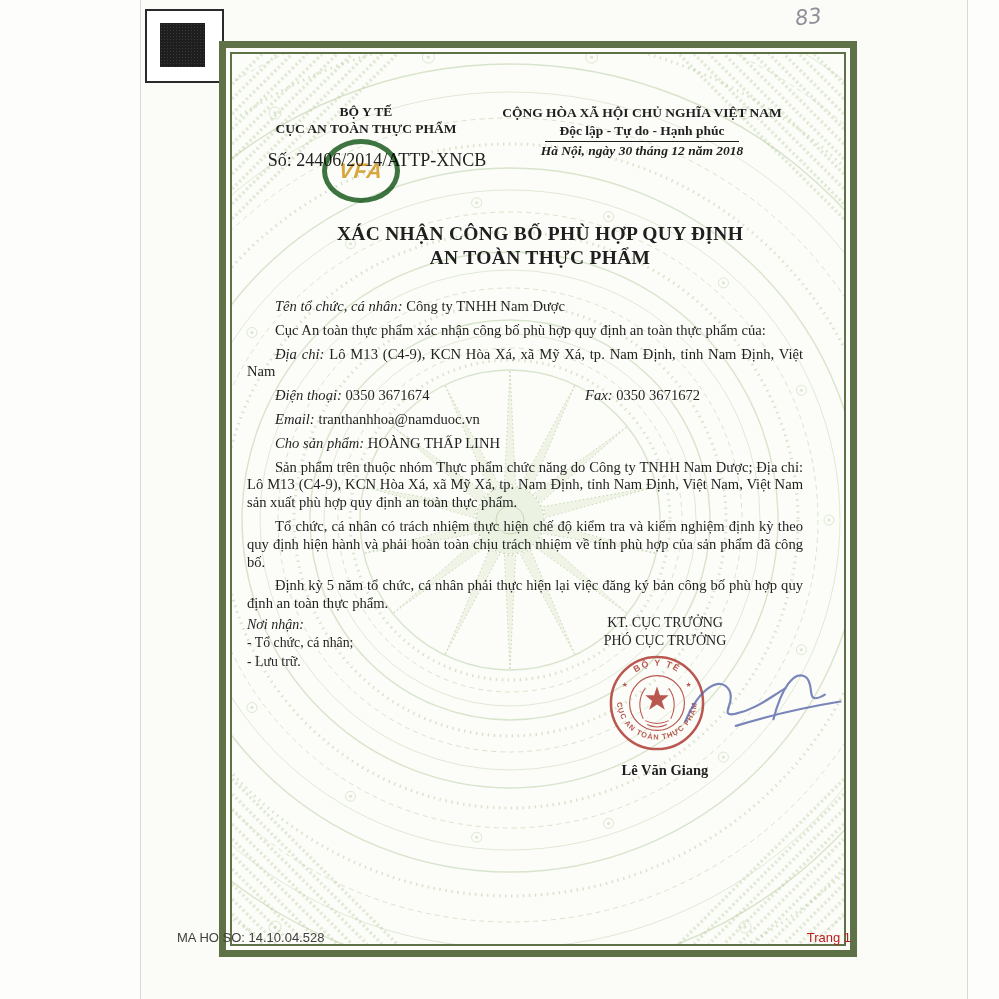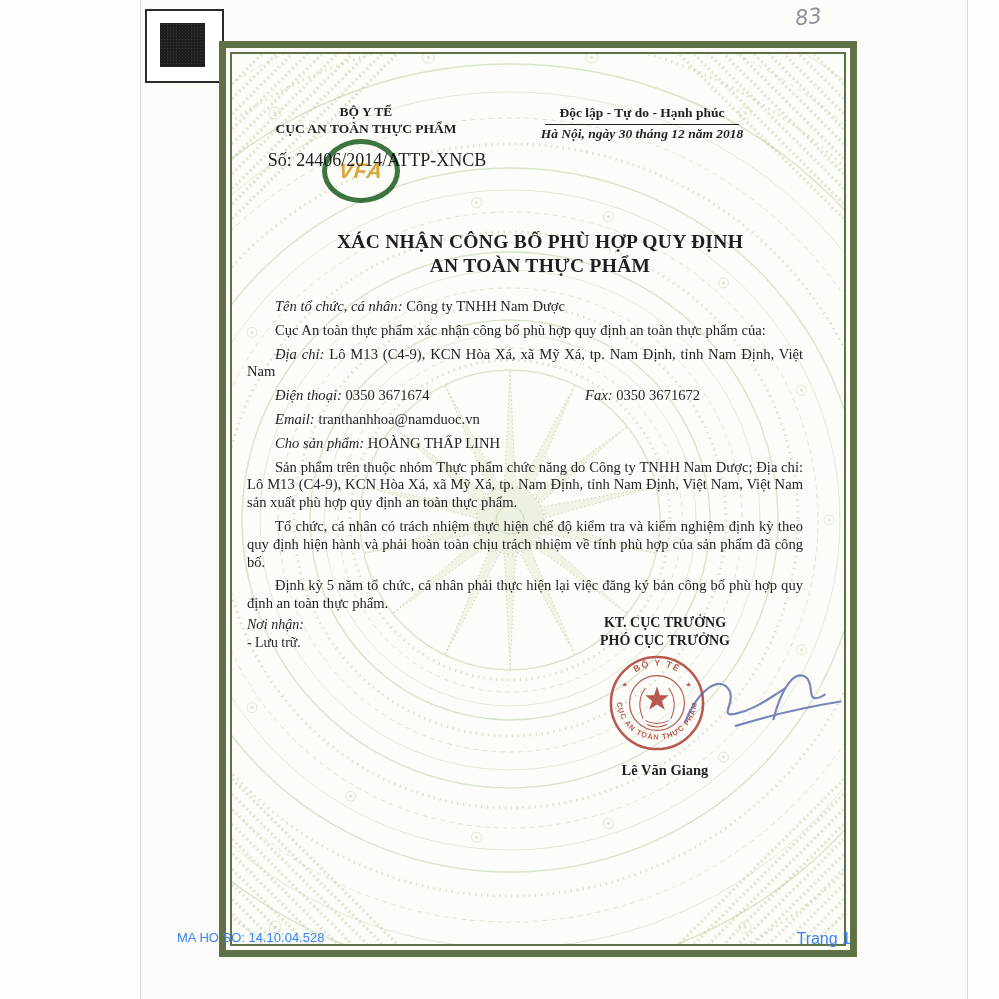--- a/index.html
+++ b/index.html
@@ -26,38 +26,38 @@
     box-sizing:border-box;display:flex;align-items:center;justify-content:center;
     mix-blend-mode:multiply;opacity:.93;z-index:3;}
   .vfa-text{font-family:"Liberation Sans",sans-serif;font-style:italic;font-weight:bold;
     font-size:21px;color:#d9a02e;letter-spacing:1px;transform:skewX(-6deg);}
   .hdr-right{left:492px;top:104px;width:300px;text-align:center;font-size:13.5px;line-height:1.3;z-index:2;}
   .hdr-country{font-weight:bold;}
   .hdr-motto{display:inline-block;font-weight:600;border-bottom:1.5px solid #1f1f1f;padding:0 14px 2px 14px;}
   .hdr-date{font-weight:bold;font-style:italic;}
   
   .doc-title{left:240px;top:222px;width:600px;text-align:center;font-weight:bold;
-    font-size:19.5px;line-height:1.25;letter-spacing:.3px;z-index:2;margin-top:8px;}
+    font-size:19.5px;line-height:1.25;letter-spacing:.3px;z-index:2;}
   
   .body-text{left:247px;top:298px;width:556px;font-size:14.6px;line-height:1.22;text-align:justify;z-index:2;}
   .body-text p{margin:0 0 6px 0;text-indent:28px;}
   .lbl{font-style:italic;}
   .row{position:relative;margin:0 0 6px 0;padding-left:28px;}
   .fax-col{position:absolute;left:338px;top:0;}
   
   .recipients{left:247px;top:616px;width:220px;font-size:13.8px;line-height:1.32;z-index:2;}
   .recipients .rt{font-weight:normal;font-style:italic;font-size:14px;}
-  .signer{left:540px;top:614px;width:250px;text-align:center;font-weight:bold;font-size:14px;line-height:1.3;z-index:2;}
+  .signer{left:540px;top:614px;width:250px;text-align:center;font-weight:normal;font-size:14px;line-height:1.3;z-index:2;}
   .seal{left:608px;top:654px;width:98px;height:98px;z-index:3;opacity:.88;}
   .signature{left:676px;top:658px;width:172px;height:82px;z-index:4;transform:rotate(-4deg);}
   .signer-name{left:565px;top:762px;width:200px;text-align:center;font-weight:bold;font-size:14.5px;z-index:2;}
   
-  .file-code{left:177px;top:930px;font-family:"Liberation Sans",sans-serif;font-size:13px;color:#3b82f6;z-index:5;}
+  .file-code{left:177px;top:930px;font-family:"Liberation Sans",sans-serif;font-size:13px;color:#404040;z-index:5;}
   .page-num{left:757px;top:930px;width:94px;text-align:right;font-family:"Liberation Sans",sans-serif;
-    font-size:16px;color:#3b82f6;z-index:5;}
+    font-size:13px;color:#b91c1c;z-index:5;}
 </style>
 </head>
 <body>
 
 <div class="abs paper"></div>
 
 <div class="abs corner-mark">
   <div class="abs corner-mark-fill"></div>
 </div>
 
@@ -217,20 +217,21 @@
 <div class="abs hdr-left">
   <div>BỘ Y TẾ</div>
   <div>CỤC AN TOÀN THỰC PHẨM</div>
 </div>
 <div class="abs vfa-logo">
   <span class="vfa-text">VFA</span>
 </div>
 <div class="abs hdr-num">Số:  24406/2014/ATTP-XNCB</div>
 
 <div class="abs hdr-right">
+  <div class="hdr-country">CỘNG HÒA XÃ HỘI CHỦ NGHĨA VIỆT NAM</div>
   <div><span class="hdr-motto">Độc lập - Tự do - Hạnh phúc</span></div>
   <div class="hdr-date">Hà Nội, ngày 30 tháng 12 năm 2018</div>
 </div>
 
 <div class="abs doc-title">
   <div>XÁC NHẬN CÔNG BỐ PHÙ HỢP QUY ĐỊNH</div>
   <div>AN TOÀN THỰC PHẨM</div>
 </div>
 
 <div class="abs body-text">
@@ -243,20 +244,21 @@
   </div>
   <p><span class="lbl">Email:</span><span> tranthanhhoa@namduoc.vn</span></p>
   <p><span class="lbl">Cho sản phẩm:</span><span> HOÀNG THẤP LINH</span></p>
   <p>Sản phẩm trên thuộc nhóm Thực phẩm chức năng do Công ty TNHH Nam Dược; Địa chỉ: Lô M13 (C4-9), KCN Hòa Xá, xã Mỹ Xá, tp. Nam Định, tỉnh Nam Định, Việt Nam, Việt Nam sản xuất phù hợp quy định an toàn thực phẩm.</p>
   <p>Tổ chức, cá nhân có trách nhiệm thực hiện chế độ kiểm tra và kiểm nghiệm định kỳ theo quy định hiện hành và phải hoàn toàn chịu trách nhiệm về tính phù hợp của sản phẩm đã công bố.</p>
   <p>Định kỳ 5 năm tổ chức, cá nhân phải thực hiện lại việc đăng ký bản công bố phù hợp quy định an toàn thực phẩm.</p>
 </div>
 
 <div class="abs recipients">
   <div class="rt">Nơi nhận:</div>
+  <div>- Tổ chức, cá nhân;</div>
   <div>- Lưu trữ.</div>
 </div>
 
 <div class="abs signer">
   <div>KT. CỤC TRƯỞNG</div>
   <div>PHÓ CỤC TRƯỞNG</div>
 </div>
 
 <svg class="abs seal" viewBox="0 0 100 100">
   <defs>

